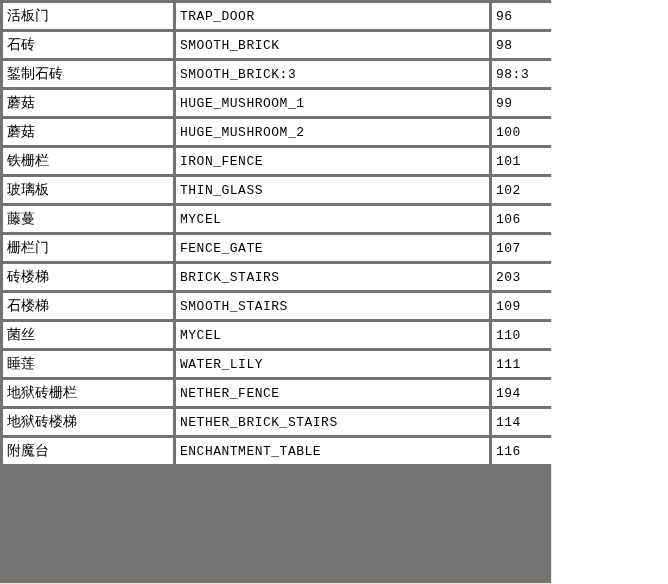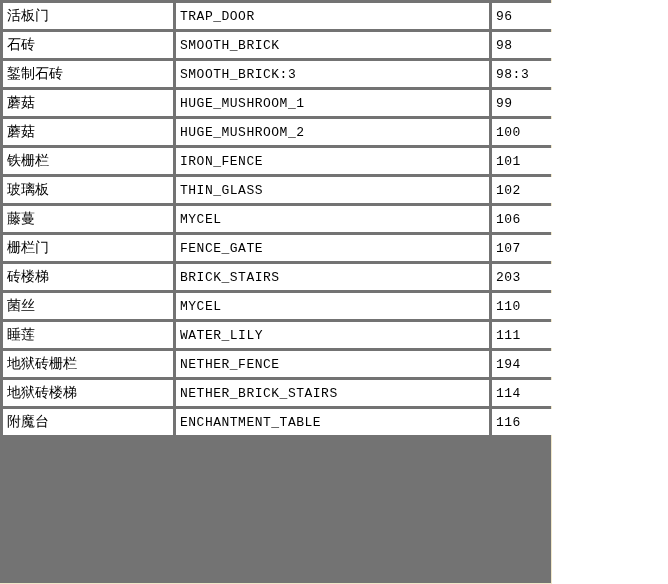--- a/index.html
+++ b/index.html
@@ -96,20 +96,25 @@
           <td class="cn">栅栏门</td>
           <td class="en">FENCE_GATE</td>
           <td class="num">107</td>
         </tr>
         <tr>
           <td class="cn">砖楼梯</td>
           <td class="en">BRICK_STAIRS</td>
           <td class="num">203</td>
         </tr>
         <tr>
+          <td class="cn">石楼梯</td>
+          <td class="en">SMOOTH_STAIRS</td>
+          <td class="num">109</td>
+        </tr>
+        <tr>
           <td class="cn">菌丝</td>
           <td class="en">MYCEL</td>
           <td class="num">110</td>
         </tr>
         <tr>
           <td class="cn">睡莲</td>
           <td class="en">WATER_LILY</td>
           <td class="num">111</td>
         </tr>
         <tr>

